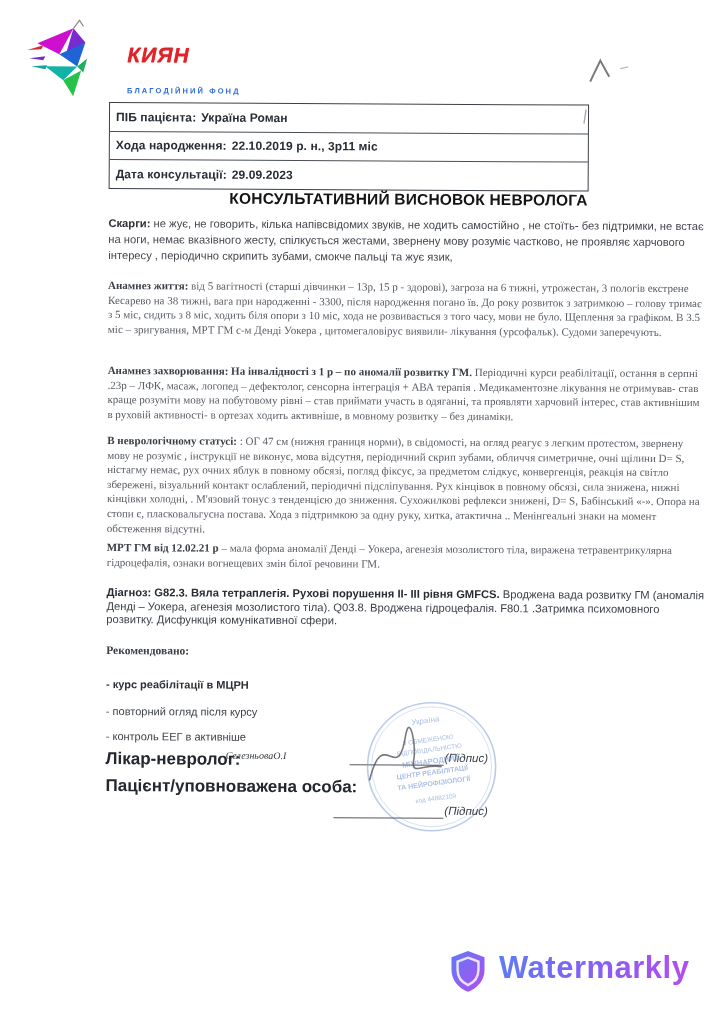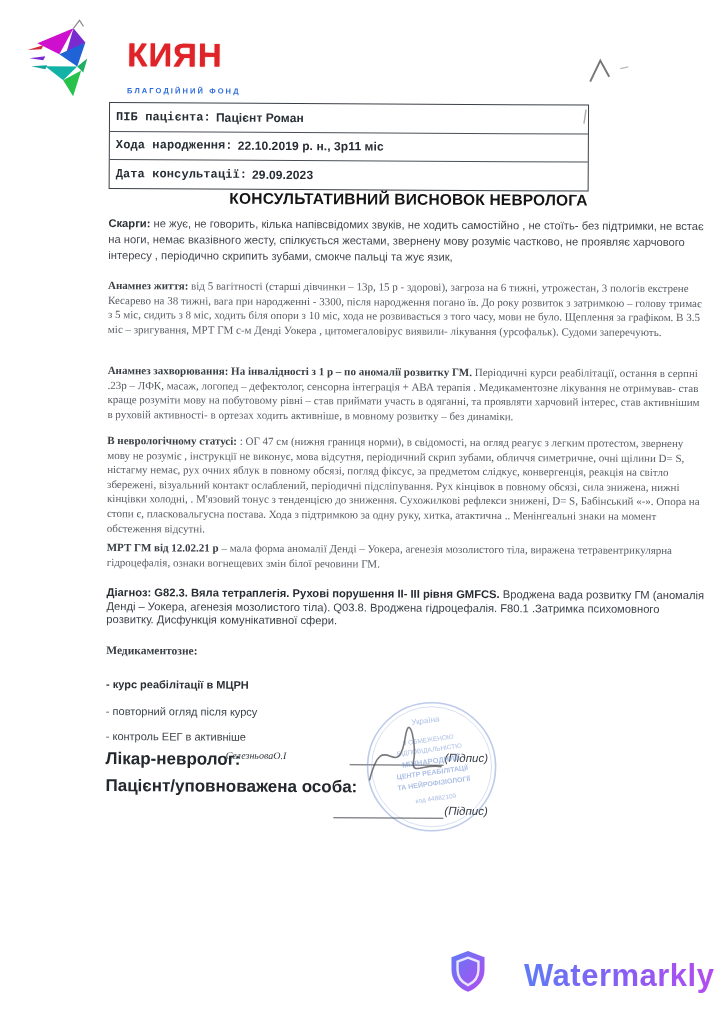--- a/index.html
+++ b/index.html
@@ -5,36 +5,36 @@
   html,body{margin:0;padding:0;}
   body{
     width:724px;height:1024px;position:relative;overflow:hidden;
     background:#ffffff;font-family:"Liberation Sans",sans-serif;
   }
   .scan{position:absolute;inset:0;transform:rotate(0.3deg);transform-origin:40% 30%;}
   
   .logo{position:absolute;left:24px;top:18px;display:flex;align-items:center;}
   .logo-text{margin-left:2px;margin-top:14px;}
   .logo-brand{
-    font-size:33px;font-weight:800;color:#df2429;
+    font-size:21px;font-weight:800;font-style:italic;color:#df2429;
     letter-spacing:1px;line-height:26px;text-shadow:0 0 1px #df2429;
   }
   .logo-sub{font-size:7.5px;font-weight:700;color:#2e6bdc;letter-spacing:2.1px;margin-top:18px;}
   
   .ptable{
     position:absolute;left:108px;top:103px;width:478px;
     border:1.5px solid #3c4147;
   }
   .prow{
     height:27.5px;display:flex;align-items:center;padding-left:6px;
     border-bottom:1px solid #4a4f55;
     font-size:12px;font-weight:700;color:#272d34;letter-spacing:0.1px;
   }
   .prow:last-child{border-bottom:none;}
-  .prow .lbl{margin-right:5px;font-family:Liberation Mono, monospace;}
+  .prow .lbl{margin-right:5px;}
   
   .doc-title{
     position:absolute;left:108px;top:190px;width:600px;text-align:center;
     font-size:15.5px;font-weight:700;color:#141414;letter-spacing:0.2px;
   }
   
   .para{position:absolute;left:108px;width:598px;margin:0;}
   .para .lead{font-weight:700;}
   .sans-p{font-size:11.2px;line-height:16px;color:#43474d;}
   .sans-p .lead{color:#2c3036;}
@@ -61,21 +61,21 @@
     font-style:italic;font-size:10px;color:#33383e;
   }
   .sig-line{position:absolute;border-top:1.3px solid #55585e;height:0;}
   .sig-caption{position:absolute;font-style:italic;font-size:11.5px;color:#393e45;text-align:right;}
   
   .stamp{position:absolute;left:356px;top:694px;opacity:0.85;}
   
   .pen-marks{position:absolute;left:575px;top:50px;}
   
   .watermark{
-    position:absolute;left:447px;top:950px;display:flex;align-items:flex-end;gap:25px;
+    position:absolute;left:447px;top:950px;display:flex;align-items:flex-start;
   }
   .wm-text{
     font-size:31px;font-weight:800;margin-left:10px;letter-spacing:0.5px;
     background:linear-gradient(90deg,#5f7bf5 0%,#8a5df3 55%,#b44bf0 100%);
     -webkit-background-clip:text;background-clip:text;color:transparent;
   }
 </style>
 </head>
 <body>
 
@@ -102,21 +102,21 @@
 
   <svg class="pen-marks" width="70" height="75" viewBox="0 0 70 75">
     <polyline points="14,30 24,9 33,25" fill="none" stroke="#4c4c4c" stroke-width="2" opacity="0.75"></polyline>
     <line x1="44" y1="17" x2="52" y2="15" stroke="#777" stroke-width="1.3" opacity="0.5"></line>
     <line x1="10" y1="58" x2="8" y2="72" stroke="#666" stroke-width="1.4" opacity="0.55"></line>
   </svg>
 
   <div class="ptable">
     <div class="prow">
       <span class="lbl">ПІБ пацієнта:</span>
-      <span class="val">Пацієнт Роман</span>
+      <span class="val">Україна Роман</span>
     </div>
     <div class="prow">
       <span class="lbl">Хода народження:</span>
       <span class="val">22.10.2019 р. н., 3р11 міс</span>
     </div>
     <div class="prow">
       <span class="lbl">Дата консультації:</span>
       <span class="val">29.09.2023</span>
     </div>
   </div>
@@ -140,21 +140,21 @@
   </p>
 
   <p class="para serif-p" style="top:541px">
     <span class="lead">МРТ ГМ від 12.02.21 р</span><span> – мала форма аномалії Денді – Уокера, агенезія мозолистого тіла, виражена тетравентрикулярна гідроцефалія, ознаки вогнещевих змін білої речовини ГМ.</span>
   </p>
 
   <p class="para diag-p" style="top:587px">
     <span class="lead">Діагноз:  G82.3.  Вяла тетраплегія. Рухові порушення  II- III рівня GMFCS.</span><span> Вроджена вада  розвитку ГМ (аномалія Денді – Уокера, агенезія мозолистого тіла). Q03.8. Вроджена гідроцефалія.  F80.1 .Затримка психомовного розвитку. Дисфункція комунікативної сфери.</span>
   </p>
 
-  <div class="reco-head">Медикаментозне:</div>
+  <div class="reco-head">Рекомендовано:</div>
   <div class="reco-item bold" style="top:679px">- курс реабілітації в МЦРН</div>
   <div class="reco-item" style="top:706px">- повторний огляд після курсу</div>
   <div class="reco-item" style="top:731px">- контроль ЕЕГ в активніше</div>
 
   <div class="sig-label" style="top:750px">Лікар-невролог:</div>
   <div class="doctor-name">СелезньоваО.І</div>
   <div class="sig-line" style="left:352px;top:764px;width:94px"></div>
   <div class="sig-caption" style="left:447px;top:751px">(Підпис)</div>
 
   <svg class="stamp" width="156" height="148" viewBox="0 0 156 148">

